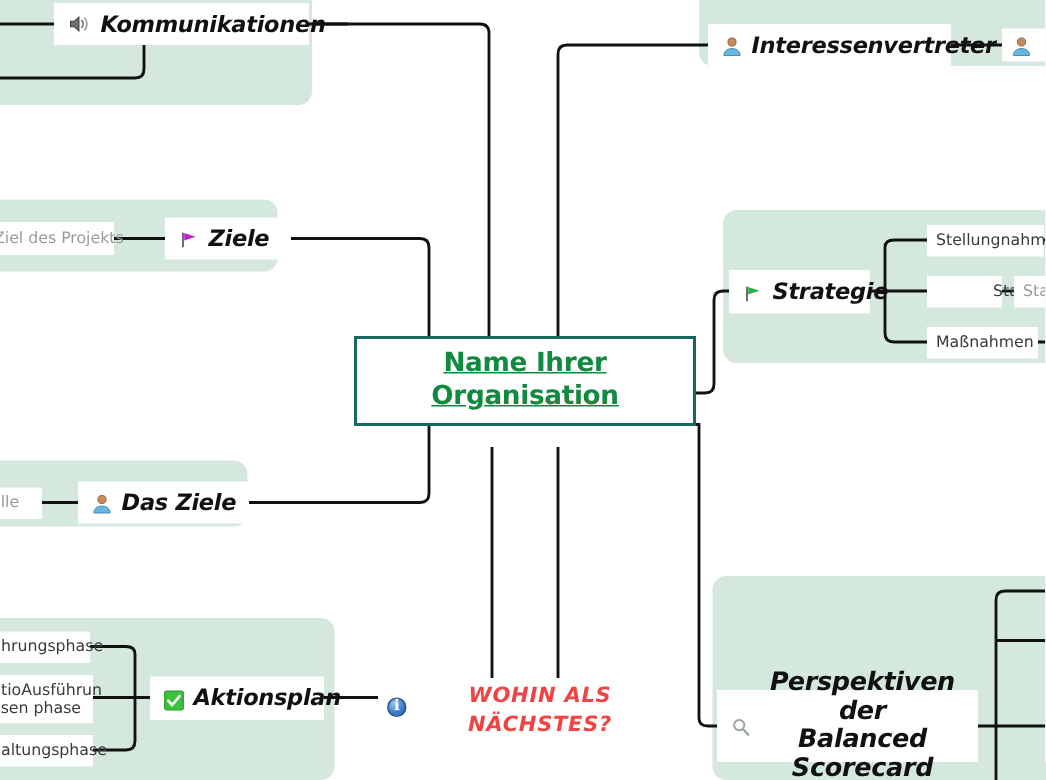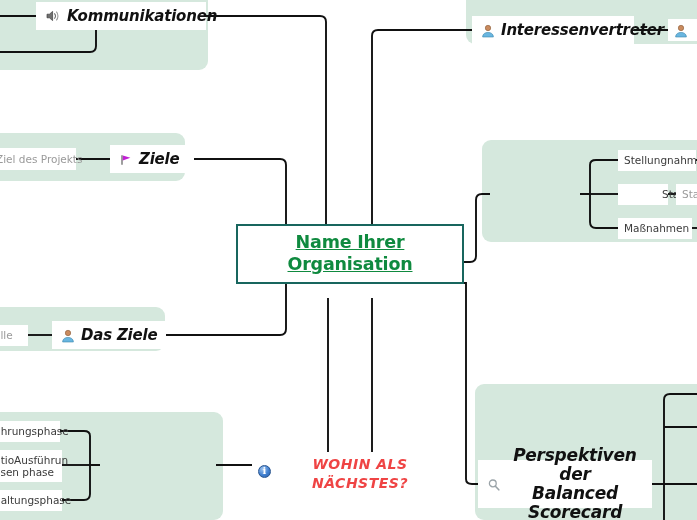--- a/index.html
+++ b/index.html
@@ -240,20 +240,29 @@
         <path d="M3.8 2.4l7.6 2.4-7.6 2.6z" fill="#c11fd4"></path>
       </svg>
     </span>
     <span class="label">Ziele</span>
   </div>
 
   <div class="leaf muted" style="left:-10px; top:148px; width:86px; height:22px;">
     <span class="ltext">Ziel des Projekts</span>
   </div>
 
+  <div class="node branch" style="left:486px; top:180px; width:94px; height:29px;">
+    <span class="icon ic14">
+      <svg viewBox="0 0 14 14" width="14" height="14" xmlns="http://www.w3.org/2000/svg">
+        <path d="M3 2.2v9.6" stroke="#6a6a6a" stroke-width="1.3" fill="none"></path>
+        <path d="M3.8 2.4l7.6 2.4-7.6 2.6z" fill="#29b34a"></path>
+      </svg>
+    </span>
+    <span class="label">Strategie</span>
+  </div>
 
   <div class="leaf" style="left:618px; top:150px; width:78px; height:21px;">
     <span class="ltext">Stellungnahme</span>
   </div>
   <div class="leaf" style="left:618px; top:184px; width:44px; height:21px;padding-left:44px;">
     <span class="ltext">Status</span>
   </div>
   <div class="leaf" style="left:618px; top:218px; width:74px; height:21px;">
     <span class="ltext">Maßnahmen</span>
   </div>
@@ -269,20 +278,29 @@
         <path d="M1.6 13c0-3 2.4-4.6 5.4-4.6S12.4 10 12.4 13z" fill="#69b6e0" stroke="#3b86ad" stroke-width="0.6"></path>
       </svg>
     </span>
     <span class="label">Das Ziele</span>
   </div>
 
   <div class="leaf muted" style="left:-12px; top:325px; width:40px; height:21px;">
     <span class="ltext">olle</span>
   </div>
 
+  <div class="node branch" style="left:100px; top:451px; width:116px; height:29px;">
+    <span class="icon ic14">
+      <svg viewBox="0 0 14 14" width="14" height="14" xmlns="http://www.w3.org/2000/svg">
+        <rect x="0.8" y="0.8" width="12.4" height="12.4" rx="1.4" fill="#3dc23d" stroke="#2a9c2a" stroke-width="0.8"></rect>
+        <path d="M3.2 7.2l2.6 2.8 5-6" fill="none" stroke="#ffffff" stroke-width="1.8" stroke-linecap="round" stroke-linejoin="round"></path>
+      </svg>
+    </span>
+    <span class="label">Aktionsplan</span>
+  </div>
 
   <div class="leaf" style="left:-12px; top:421px; width:72px; height:21px;">
     <span class="ltext">ührungsphase</span>
   </div>
   <div class="leaf wrap" style="left:-12px; top:450px; width:74px; height:32px; line-height:1.1;">
     <span class="ltext">
       <span>utioAusführun</span><br>
       <span>asen phase</span>
     </span>
   </div>

